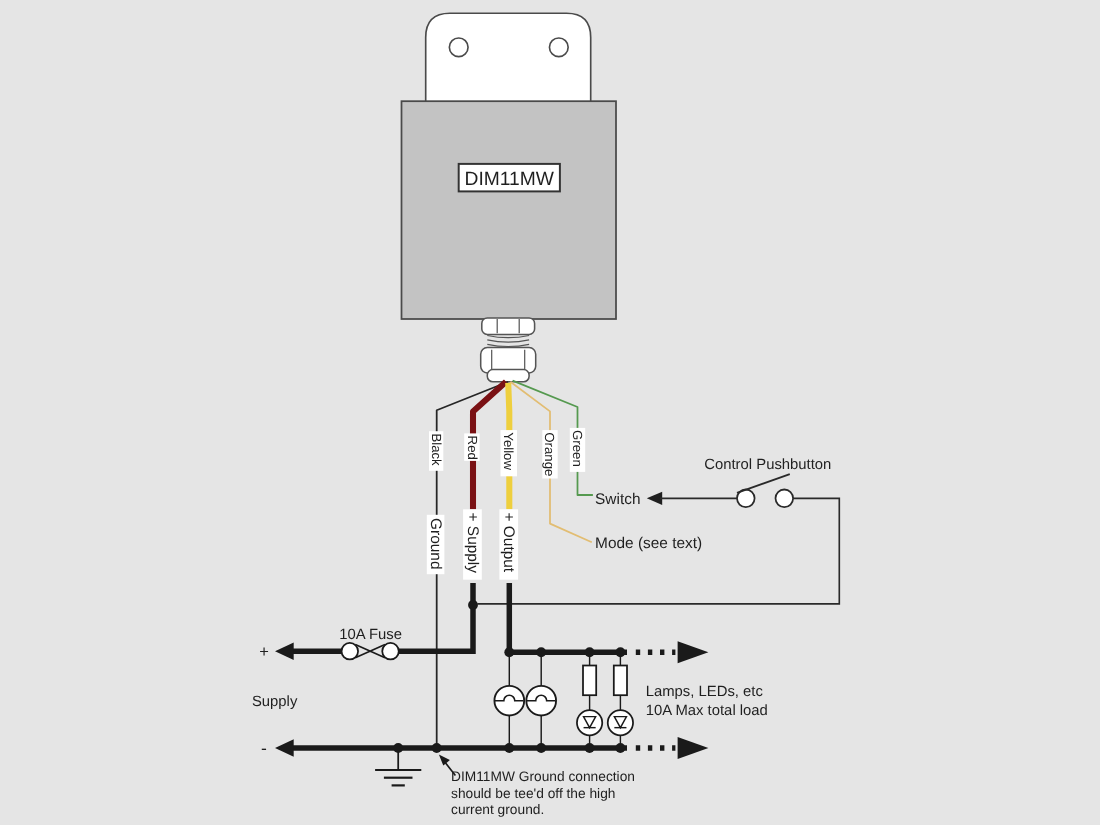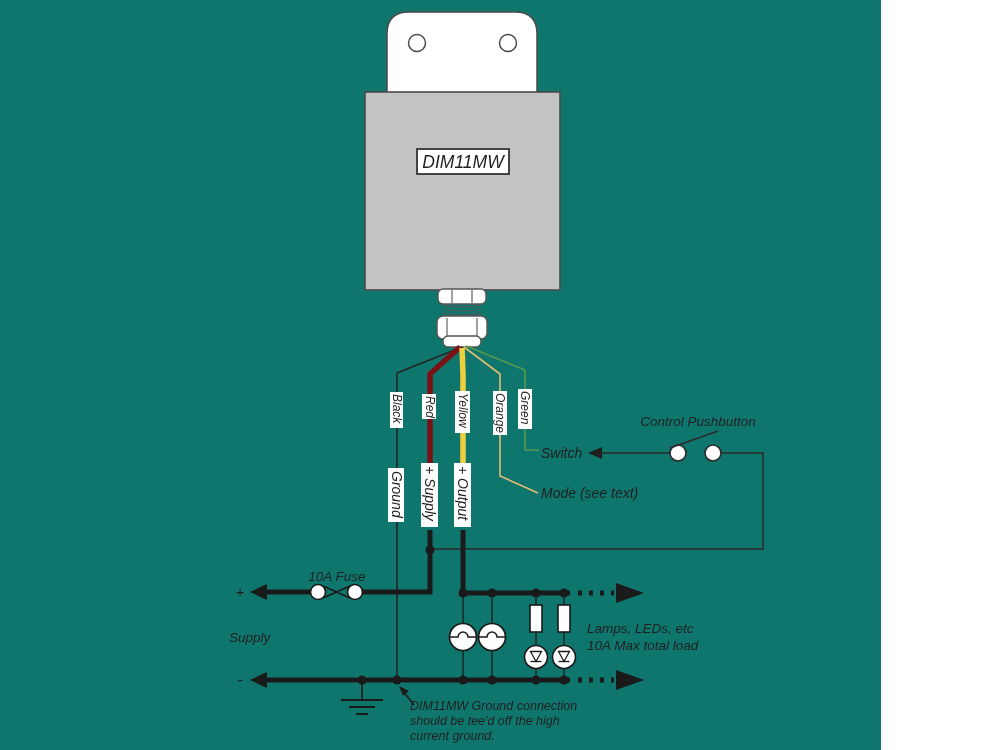--- a/index.html
+++ b/index.html
@@ -1,18 +1,18 @@
 <!DOCTYPE html>
 <html><head>
 <meta charset="utf-8">
 <style>
   html,body{margin:0;padding:0;background:#ffffff;}
   .stage{
-    position:relative;width:881px;height:750px;background:#0f766e;
-    font-family:"Liberation Sans", sans-serif;overflow:hidden;font-style:italic;
+    position:relative;width:1000px;height:750px;background:#e5e5e5;
+    font-family:"Liberation Sans", sans-serif;overflow:hidden;
   }
   svg{display:block;}
   text{fill:#1f1f1f;}
 </style>
 </head>
 <body>
 
 <div class="stage">
 <svg width="1000" height="750" viewBox="0 0 1000 750">
 

